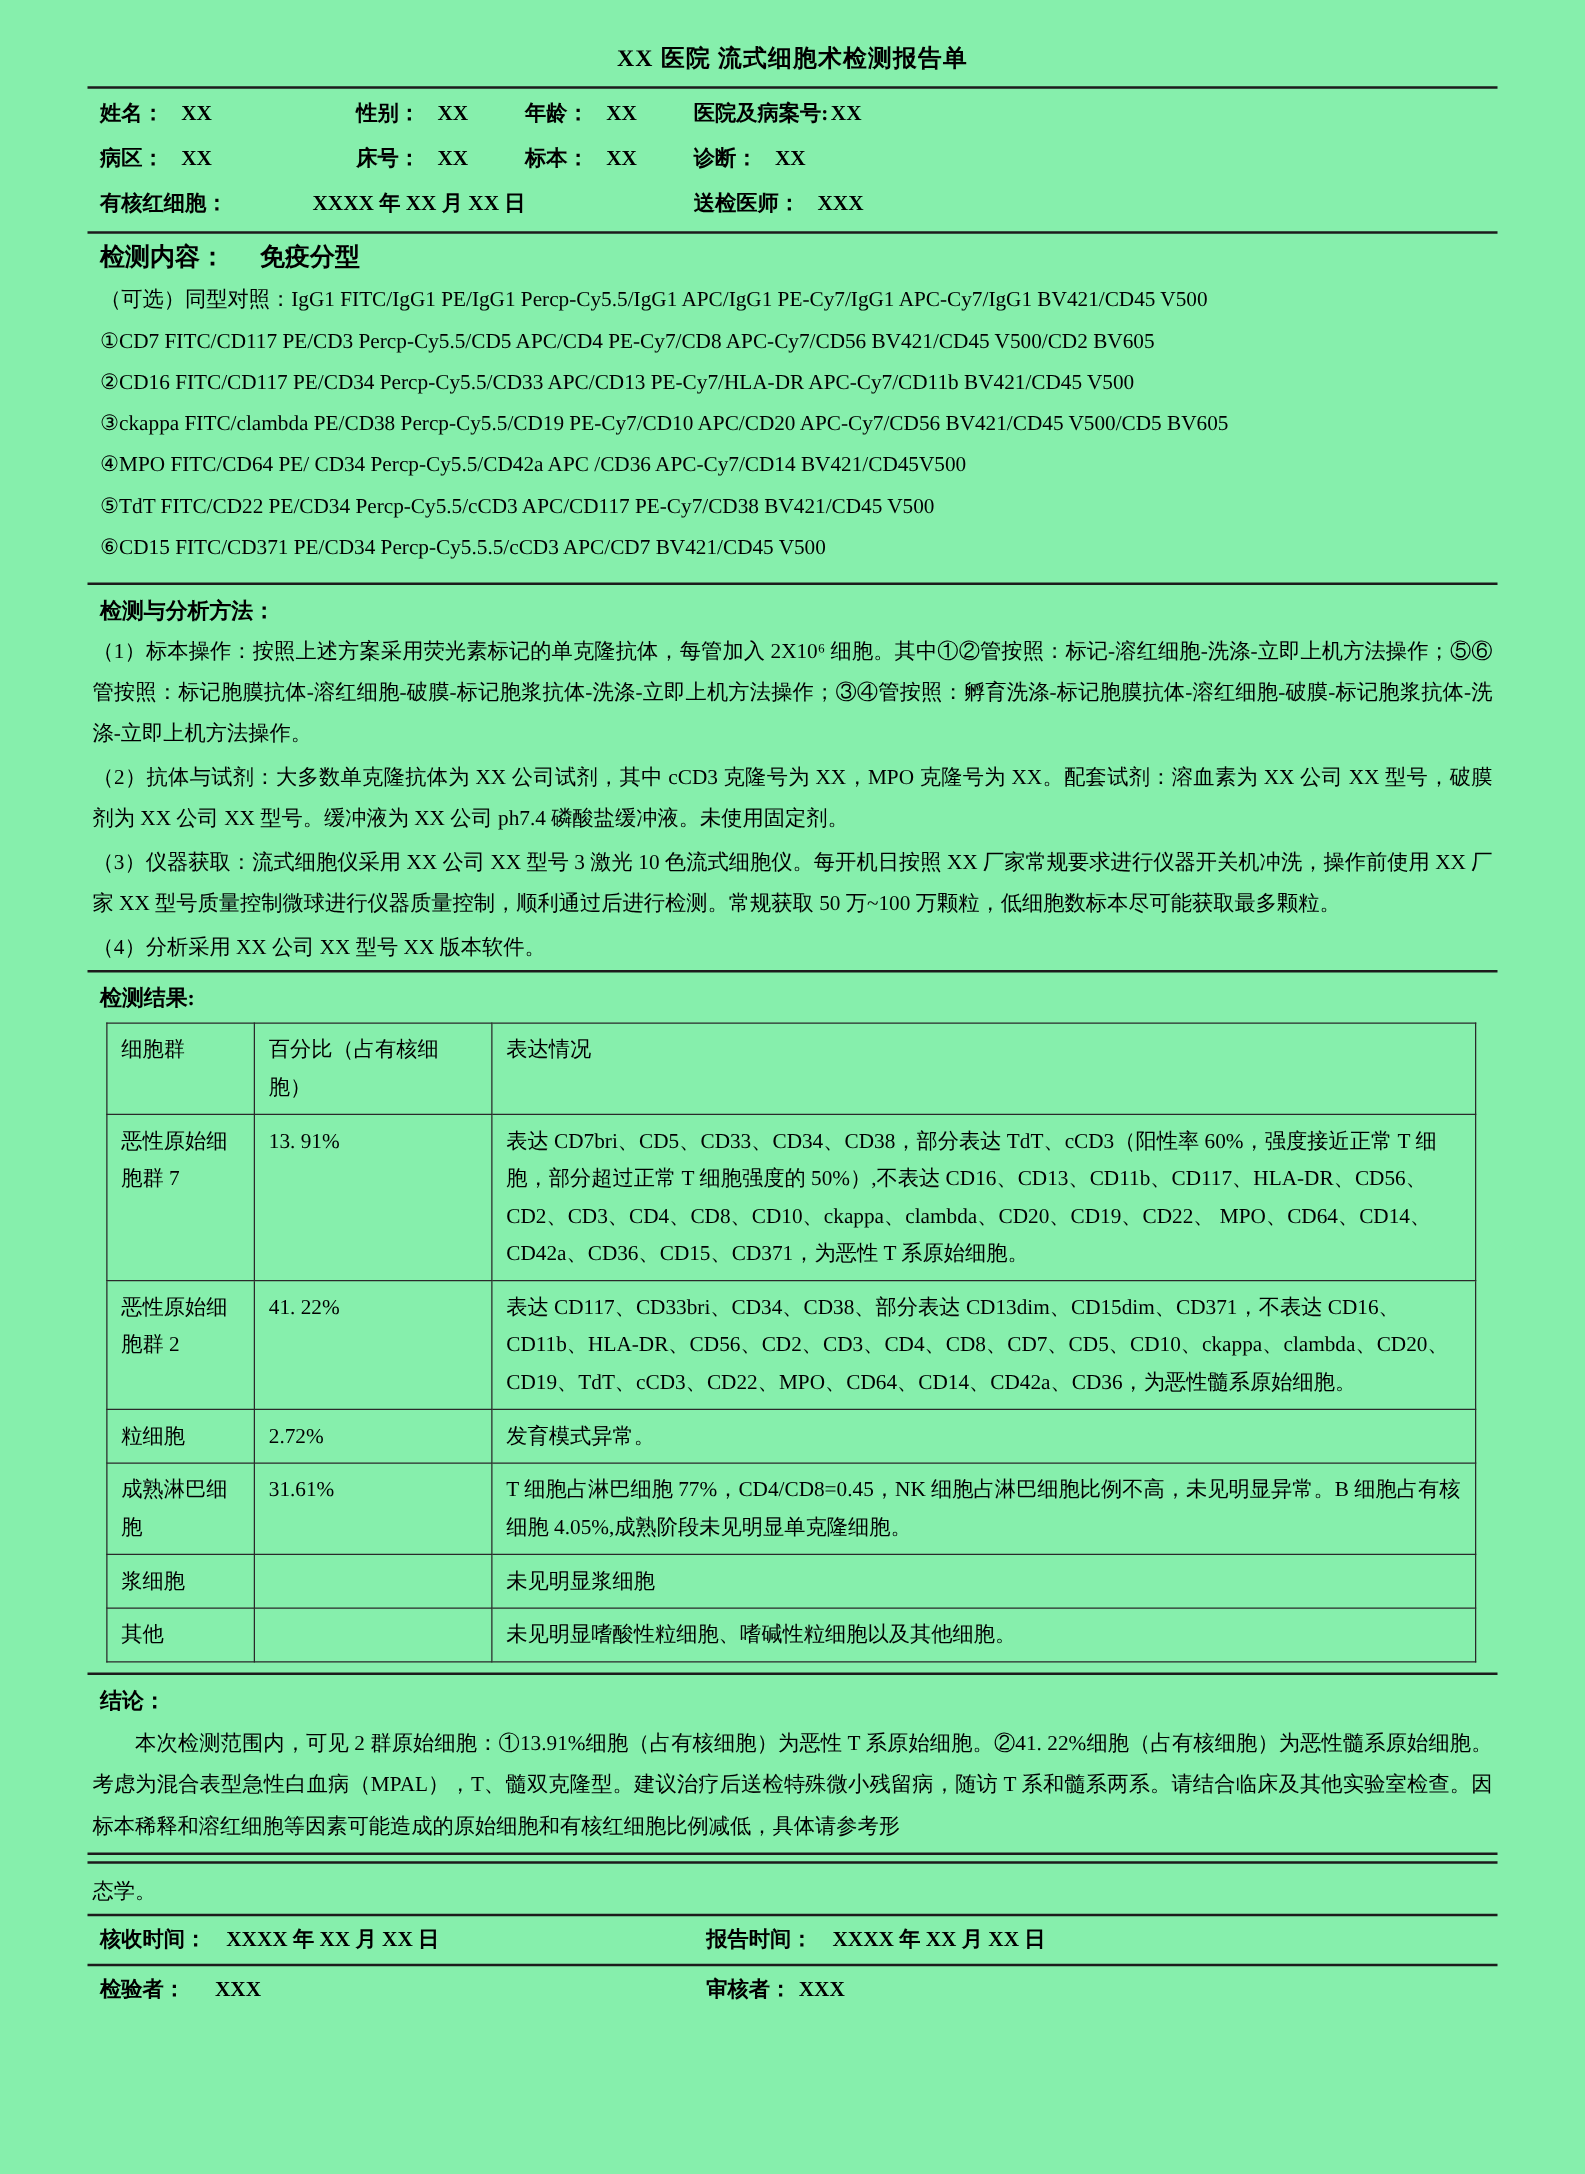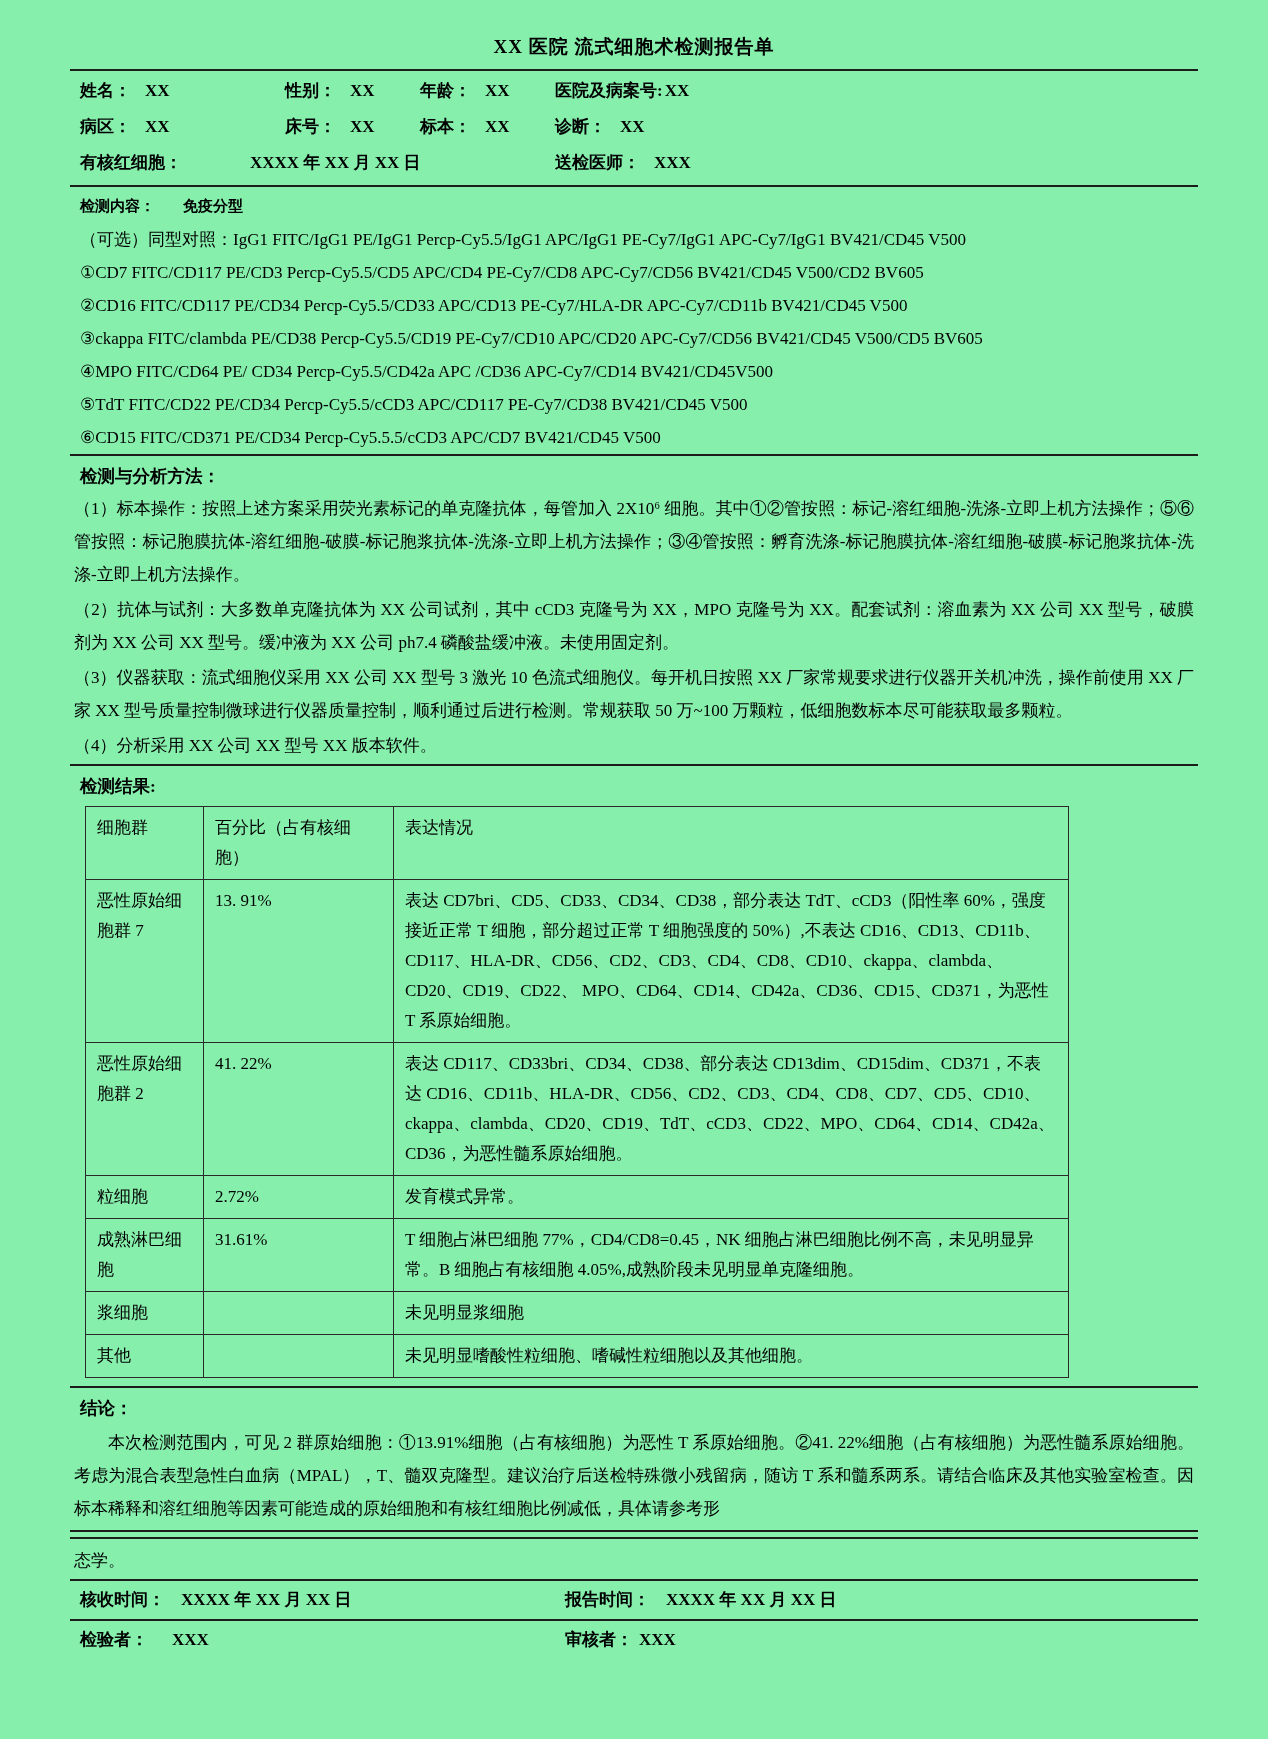--- a/index.html
+++ b/index.html
@@ -20,30 +20,30 @@
   .double-rule { height:5px; border-top:2px solid #1c1c1c; border-bottom:2px solid #1c1c1c; margin:5px 0; }
 
   
   .info-grid { display:grid; grid-template-columns:205px 135px 135px 1fr; font-size:17px; font-weight:bold; padding:2px 10px 4px 10px; }
   .info-cell { line-height:36px; white-space:nowrap; }
   .info-cell .val { margin-left:14px; }
   .info-cell.span3 { grid-column:1 / span 3; }
   .info-cell.span3 .val { margin-left:68px; }
 
   
-  .content-line { font-size:15px; font-weight:bold; padding:6px 10px 2px 10px; line-height:26px; }
+  .content-line { font-size:20px; font-weight:bold; padding:6px 10px 2px 10px; line-height:26px; }
   .content-line .val { margin-left:28px; }
-  .panels { padding:2px 10px 0 10px; }
+  .panels { padding:2px 10px 12px 10px; }
   .panel-line { font-size:17px; line-height:33px; white-space:nowrap; }
   .sec-heading { font-size:17.5px; font-weight:bold; line-height:26px; padding:7px 10px 3px 10px; }
   .method { font-size:17px; line-height:33px; text-align:justify; margin:0 0 2px 0; padding:0 4px; }
   .method:last-of-type { margin-bottom:6px; }
 
   
-  table.results { border-collapse:collapse; width:984px; margin:4px 0 8px 15px; table-layout:fixed;padding-left:27px; }
+  table.results { border-collapse:collapse; width:1096px; margin:4px 0 8px 15px; table-layout:fixed;padding-left:27px; }
   table.results th, table.results td {
     border:1.6px solid #2a2a2a; padding:6px 11px; vertical-align:top;
     font-size:17px; line-height:30px; text-align:left; font-weight:normal; word-break:break-word;
   }
 
   
   .conclusion-text { font-size:17px; line-height:33px; text-align:justify; margin:2px 0; padding:0 4px; }
   .conclusion-text.indent { text-indent:2em; }
 
   

